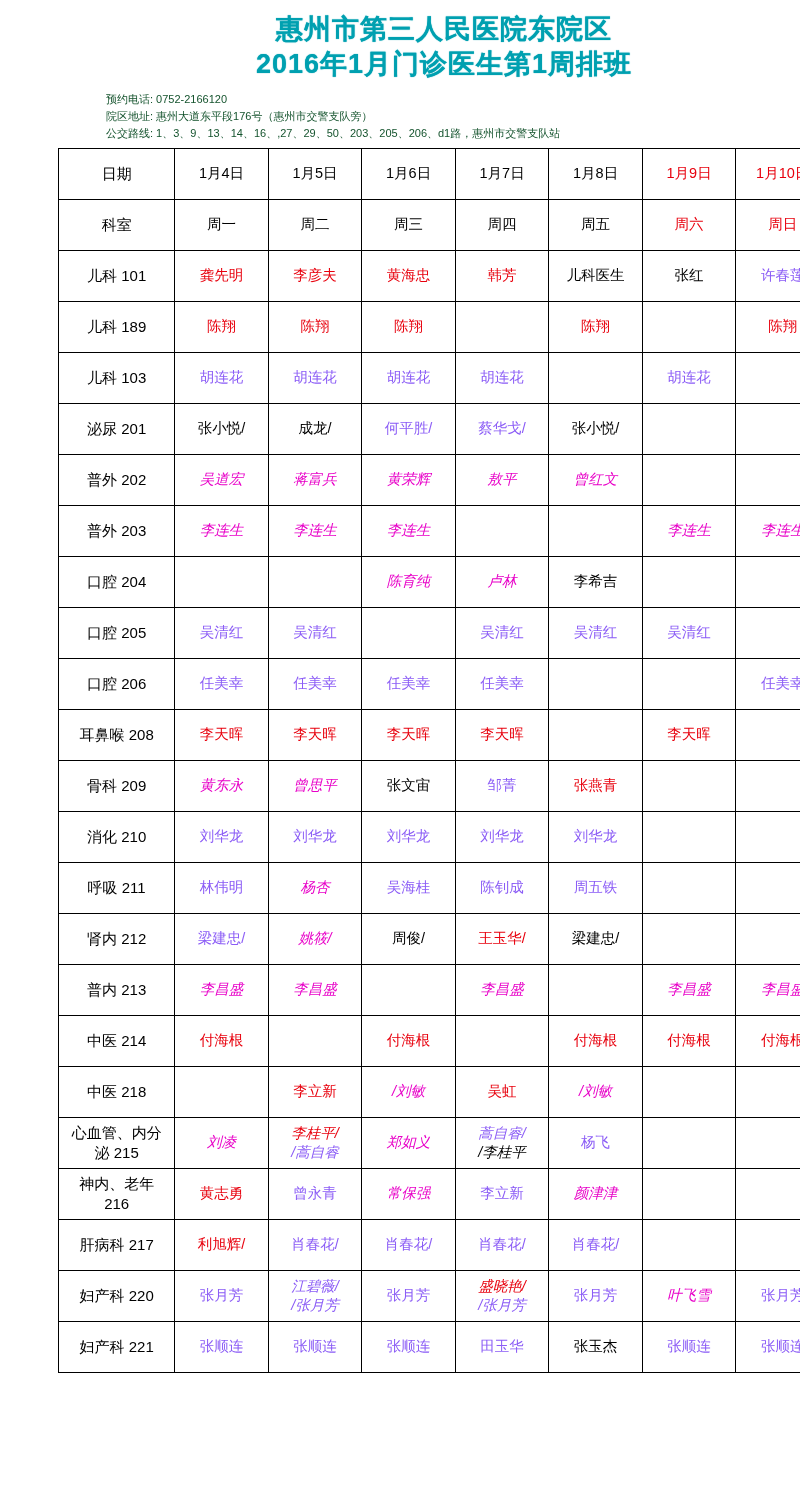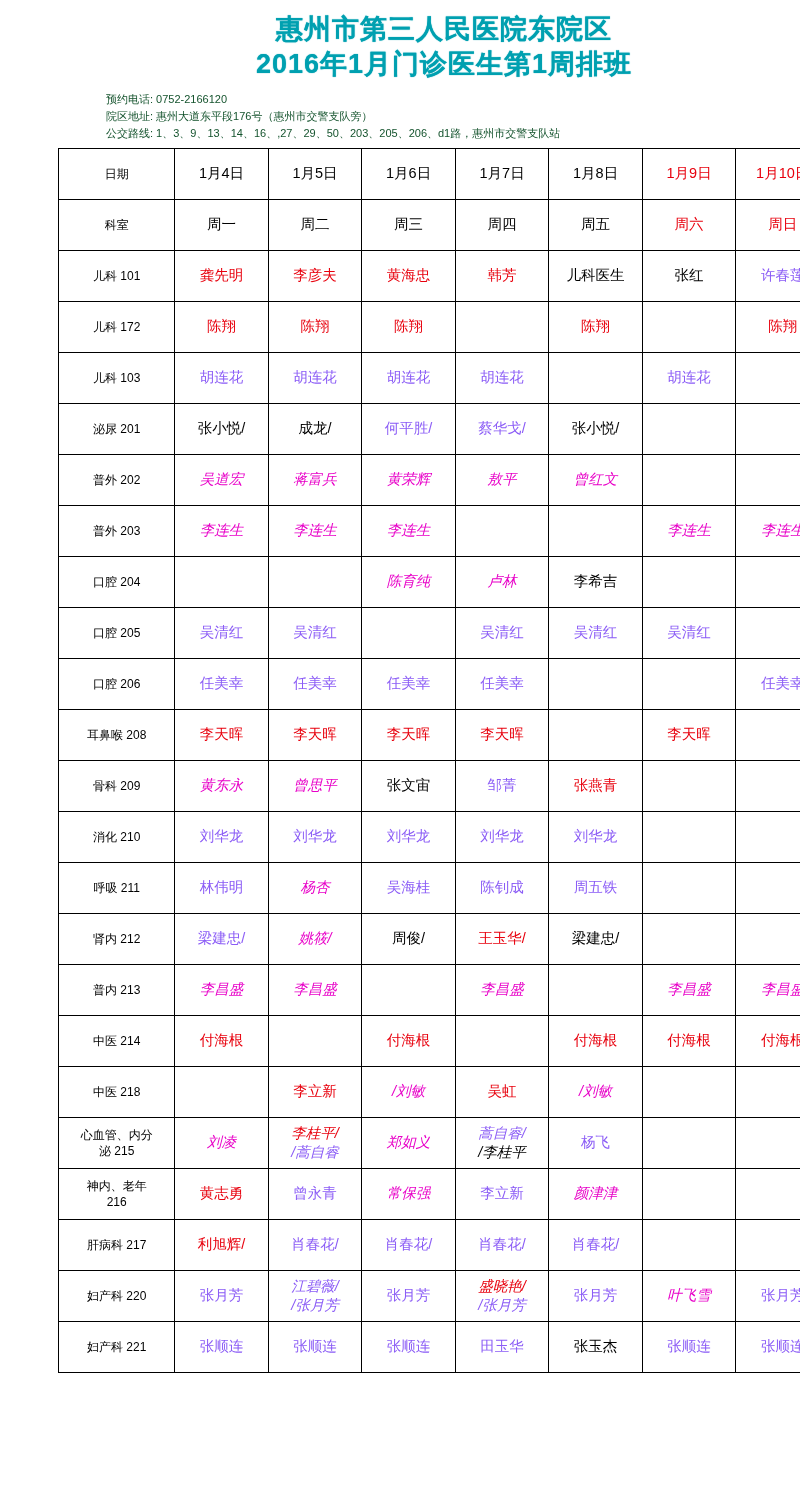--- a/index.html
+++ b/index.html
@@ -53,21 +53,21 @@
     border: 1px solid #000;
     text-align: center;
     vertical-align: middle;
     font-size: 14.5px;
     height: 46px;
     padding: 2px 1px;
     line-height: 1.35;
     overflow: hidden;
   }
   table.schedule td.rowhead {
-    font-size: 12px;
+    font-size: 15px;
     color: #000;
   }
   col.c0 { width: 116px; }
   col.cd { width: 93.3px; }
   .r { color: #e8000d; }
   .g { color: #8b5cf6; }
   .m { color: #e800c8; font-style: italic; }
   .k { color: #000000; }
   .tall { height: 68px; }
   .twoline { line-height: 1.45; font-style: italic; }
@@ -124,21 +124,21 @@
           <td class="rowhead">儿科 101</td>
           <td class="r">龚先明</td>
           <td class="r">李彦夫</td>
           <td class="r">黄海忠</td>
           <td class="r">韩芳</td>
           <td class="k">儿科医生</td>
           <td class="k">张红</td>
           <td class="g">许春莲</td>
         </tr>
         <tr>
-          <td class="rowhead">儿科 172</td>
+          <td class="rowhead">儿科 189</td>
           <td class="r">陈翔</td>
           <td class="r">陈翔</td>
           <td class="r">陈翔</td>
           <td class="k"></td>
           <td class="r">陈翔</td>
           <td class="k"></td>
           <td class="r">陈翔</td>
         </tr>
         <tr>
           <td class="rowhead">儿科 103</td>

